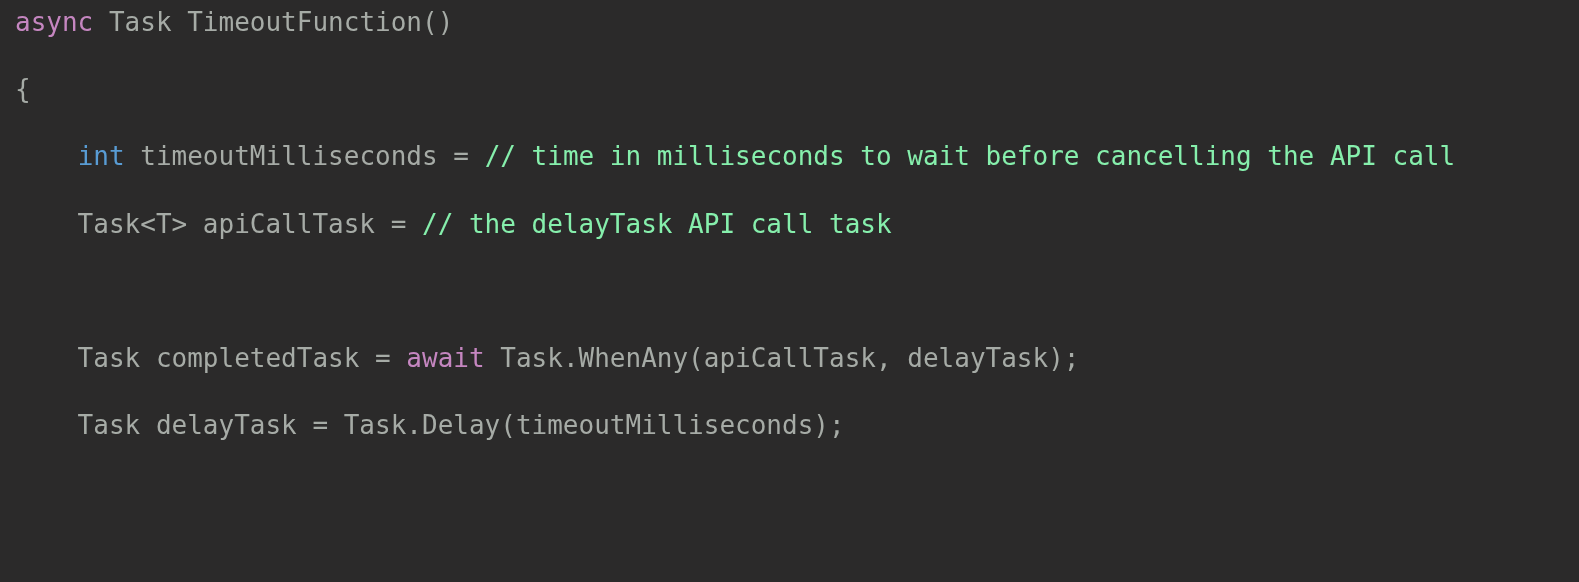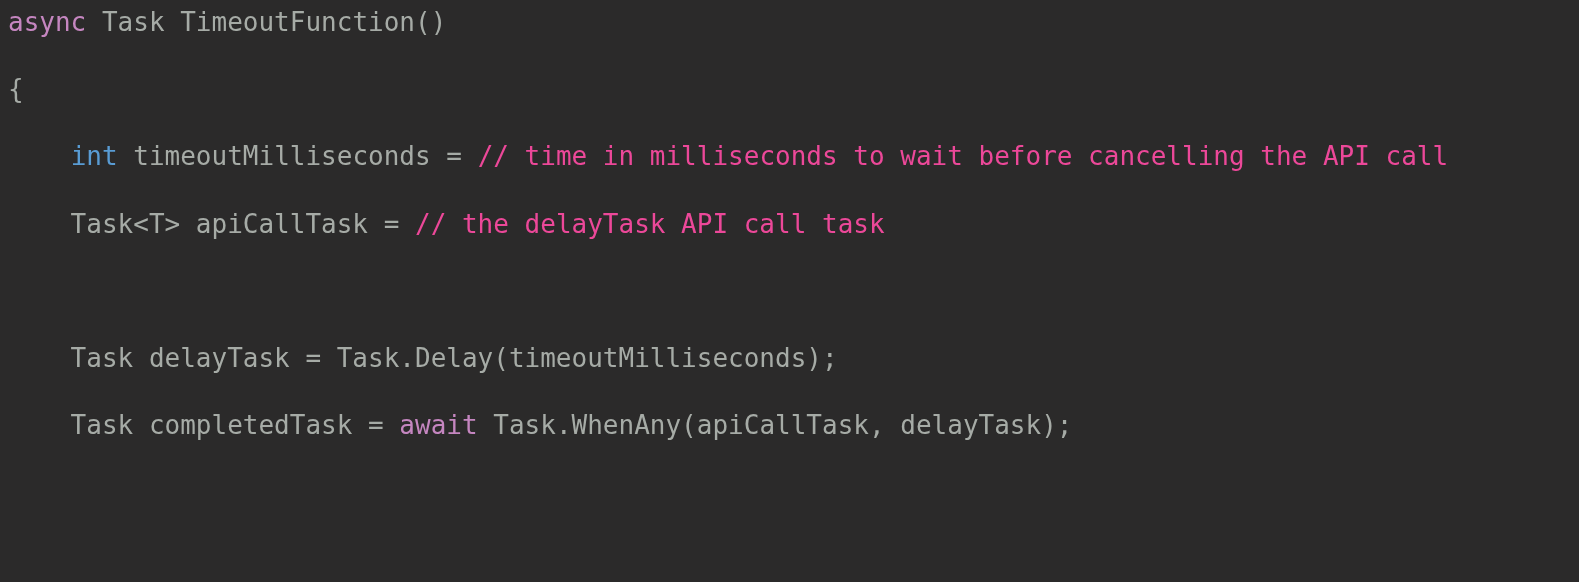--- a/index.html
+++ b/index.html
@@ -16,36 +16,37 @@
     font-family: Consolas, "DejaVu Sans Mono", monospace;
     font-size: 26px;
     line-height: 33.6px;
     white-space: pre;
     color: #a6aba6;
     position: relative;
   }
   .line {
     display: block;
     padding: 0;
+    margin-left: 7px;
   }
   .tok-keyword   { color: #c586c0; }
   .tok-type      { color: #599cd4; text-align: center; }
-  .tok-comment   { color: #ec4899; }
+  .tok-comment   { color: #86efac; }
   .tok-plain     { color: #a6aba6; }
 </style>
 </head>
 <body>
 
 <pre class="code" id="code-block"><span class="line"><span class="tok-keyword">async</span><span class="tok-plain"> Task TimeoutFunction()</span></span>
 <span class="line"><span class="tok-plain">{</span></span>
 <span class="line"><span class="tok-plain">    </span><span class="tok-type">int</span><span class="tok-plain"> timeoutMilliseconds = </span><span class="tok-comment">// time in milliseconds to wait before cancelling the API call</span></span>
 <span class="line"><span class="tok-plain">    Task&lt;T&gt; apiCallTask = </span><span class="tok-comment">// the delayTask API call task</span></span>
 <span class="line"><span class="tok-plain"> </span></span>
+<span class="line"><span class="tok-plain">    Task completedTask = </span><span class="tok-keyword">await</span><span class="tok-plain"> Task.WhenAny(apiCallTask, delayTask);</span></span>
 <span class="line"><span class="tok-plain">    Task delayTask = Task.Delay(timeoutMilliseconds);</span></span>
-<span class="line"><span class="tok-plain">    Task completedTask = </span><span class="tok-keyword">await</span><span class="tok-plain"> Task.WhenAny(apiCallTask, delayTask);</span></span>
 <span class="line"><span class="tok-plain"> </span></span>
 
 
 
 
 
 
 
 
 </pre>

